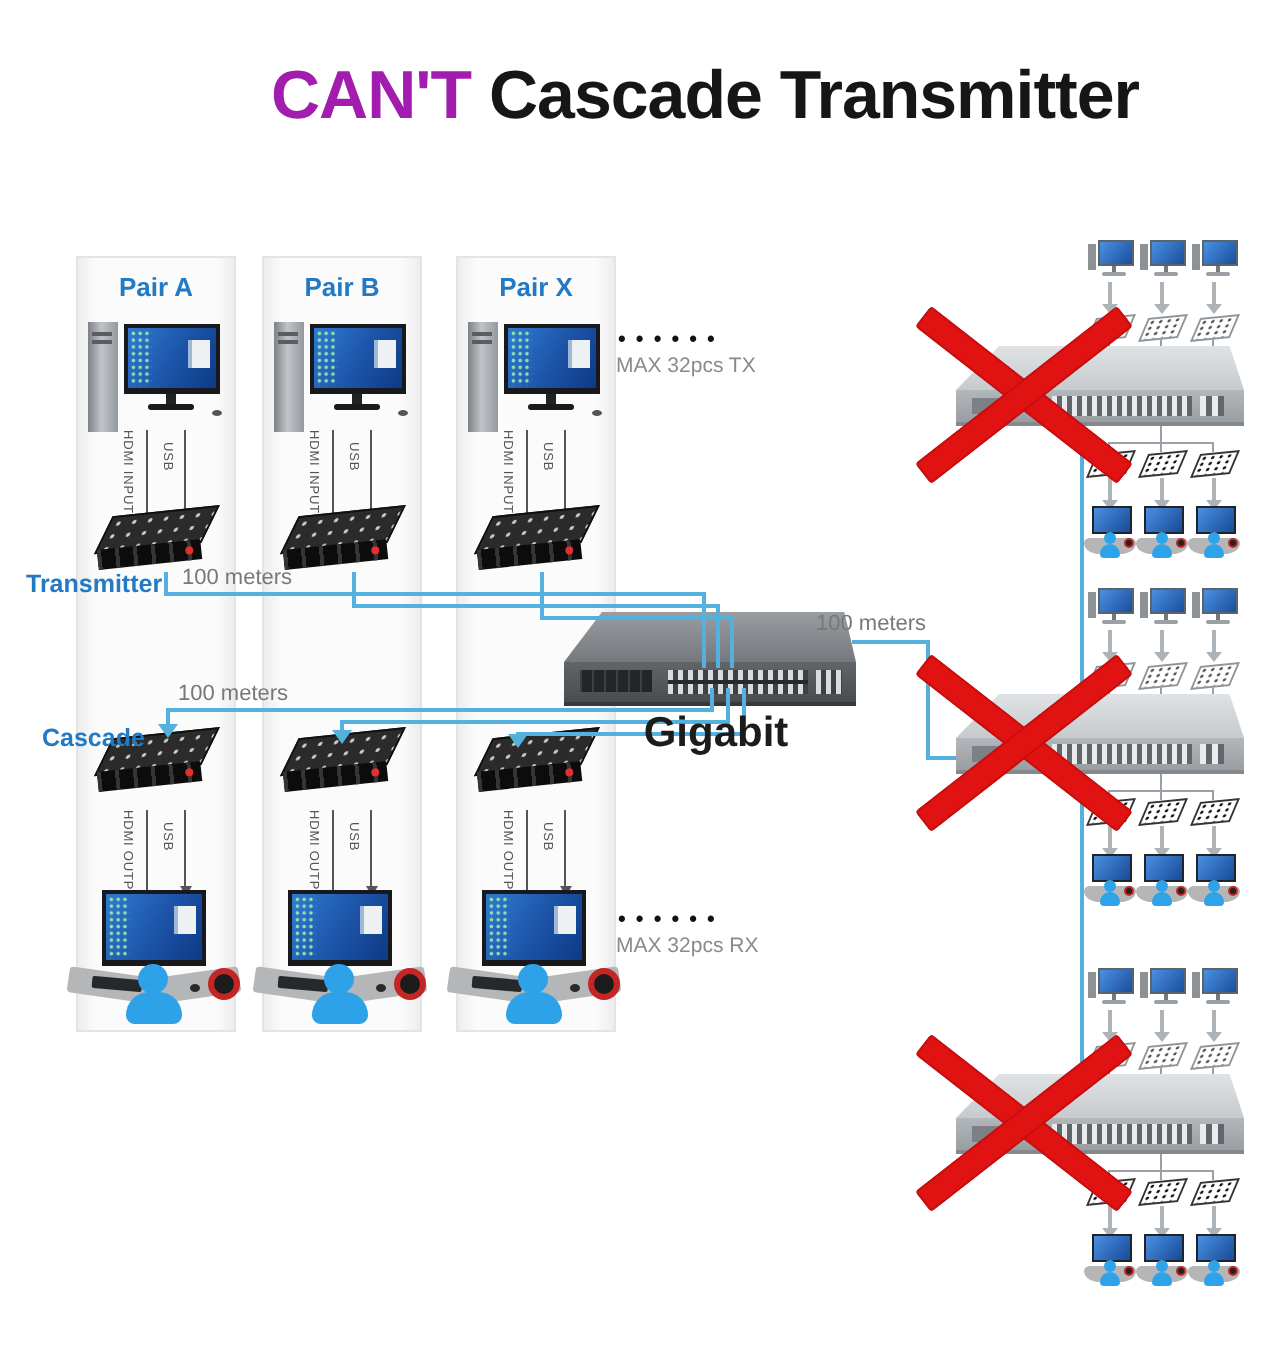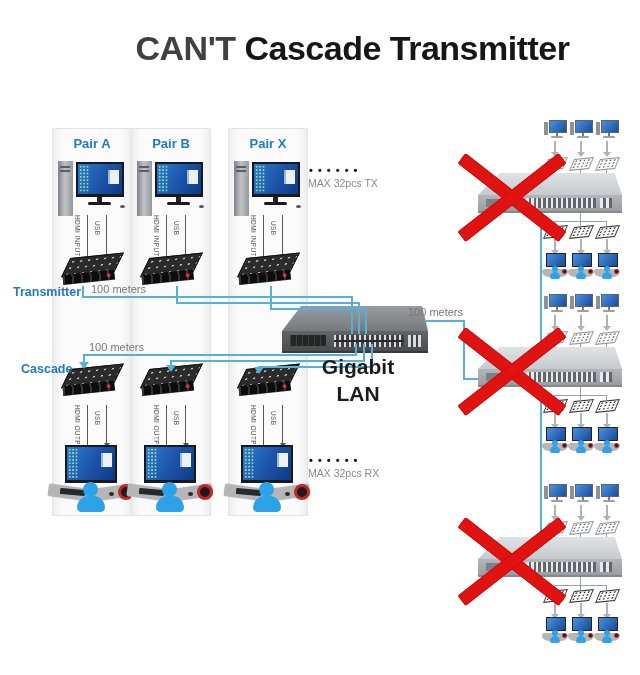--- a/index.html
+++ b/index.html
@@ -5,21 +5,21 @@
   html,body{margin:0;padding:0;background:#fff;}
   .stage{position:relative;width:640px;height:675px;background:#fff;overflow:hidden;
          font-family:"Liberation Sans",sans-serif;}
   .abs{position:absolute;}
 
   
   .badge{left:7px;top:3px;width:97px;height:31px;background:#B11FA8;color:#fff;
          font-size:21px;font-weight:bold;display:flex;align-items:center;justify-content:center;}
   .title-row{left:0;top:29px;width:640px;text-align:center;padding-left:34px;box-sizing:border-box;
              font-size:34px;font-weight:800;letter-spacing:-0.5px;white-space:nowrap;}
-  .title-hl{color:#404040;margin-right:9px;margin-left:31px;}
+  .title-hl{color:#a21caf;margin-right:9px;margin-left:31px;}
   .title-rest{color:#161616;}
   .banner{left:57px;top:83px;width:537px;height:29px;background:#E41C1C;border-radius:3px;
           color:#fff;font-size:18.5px;font-weight:bold;display:flex;align-items:center;justify-content:center;letter-spacing:.2px;}
 
   
   .panel{top:128px;width:78px;height:386px;z-index:1;border:1px solid #e4e4e4;
          background:linear-gradient(90deg,#ededed 0,#fbfbfb 9px,#fbfbfb calc(100% - 9px),#ededed 100%);}
   .pair-label{left:0;top:7px;width:100%;text-align:center;color:#2279C4;font-size:13px;font-weight:bold;}
 
   
@@ -142,21 +142,21 @@
 </style>
 </head>
 <body>
 
 <div class="stage">
 
   <div class="abs title-row">
     <span class="title-hl">CAN'T</span><span class="title-rest">Cascade Transmitter</span>
   </div>
 
-  <div class="abs panel" style="left:52px;">
+  <div class="abs panel" style="left:38px;">
     <div class="abs pair-label">Pair A</div>
     <div class="abs pc">
       <div class="tower"></div>
       <div class="mon">
           <div class="scr">
             <i class="icons"></i>
             <i class="win"></i>
           </div>
         </div>
       <div class="neck"></div>
@@ -341,21 +341,20 @@
 
   <div class="abs msw">
     <div class="top"></div>
       <div class="front"></div>
     <div class="dpanel"></div>
       <div class="ports"></div>
       <div class="up"></div>
   </div>
   <div class="abs gigabit">
     <div>Gigabit</div>
-    <div>LAN</div>
   </div>
 
   <div class="cluster" style="top:118px;">
     <div class="mpc" style="left:104px;top:2px;">
         <i class="mt"></i>
         <i class="mm"></i>
         <i class="ms"></i>
         <i class="mb"></i>
       </div>
     <div class="mpc" style="left:130px;top:2px;">

